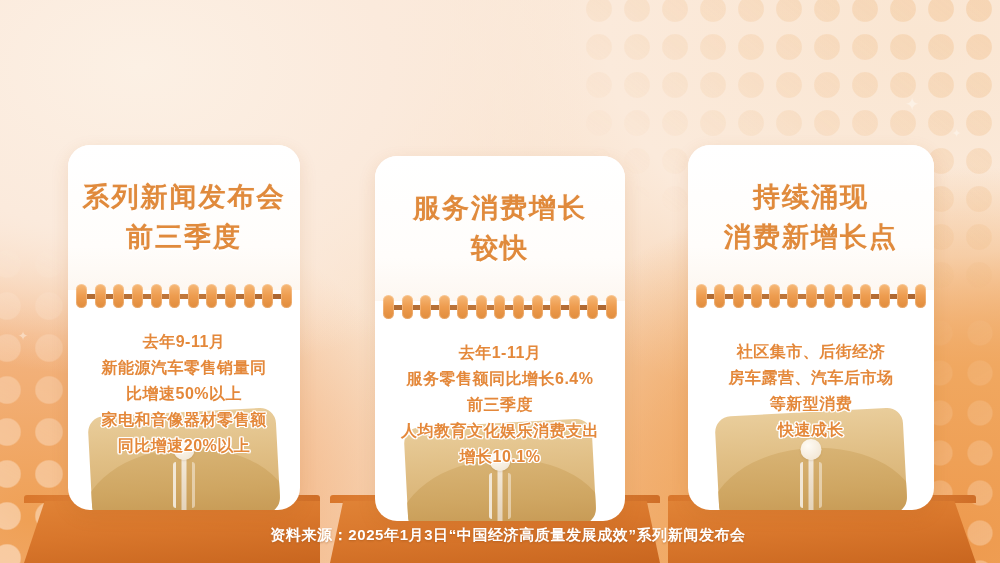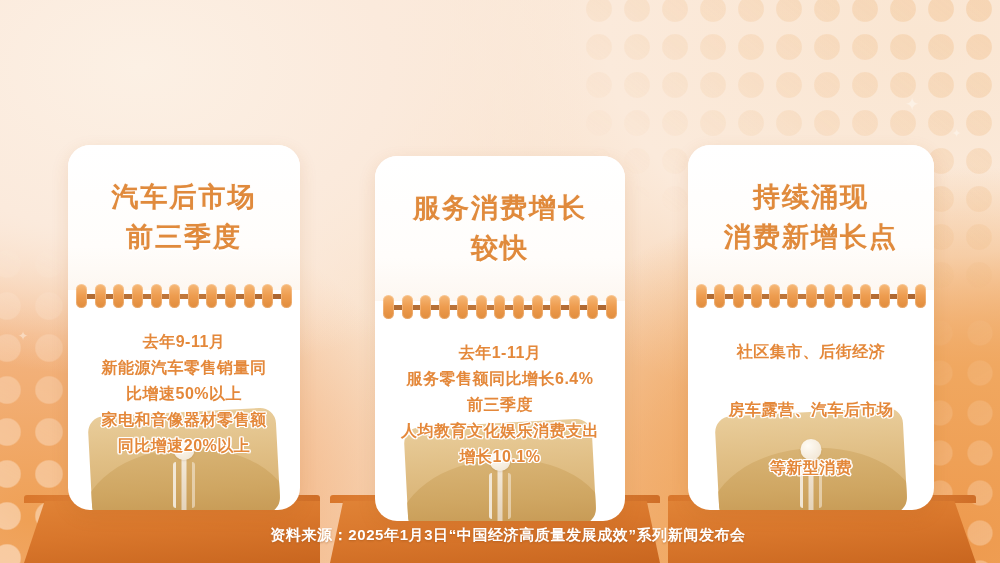--- a/index.html
+++ b/index.html
@@ -178,21 +178,21 @@
     <div class="top"></div>
     <div class="face"></div>
   </div>
   <div class="podium p3">
     <div class="top"></div>
     <div class="face"></div>
   </div>
 
   <div class="card" style="left:68px;top:145px;width:232px;height:365px;">
     <div class="card-head" style="height:145px;">
-      <div class="ln">汽车后市场</div>
+      <div class="ln">系列新闻发布会</div>
       <div class="ln">前三季度</div>
     </div>
     <div class="binder" style="top:138px;">
       <div class="bar"></div>
       <div class="rings">
         <div class="ring"></div>
           <div class="ring"></div>
           <div class="ring"></div>
           <div class="ring"></div>
         <div class="ring"></div>
@@ -274,21 +274,21 @@
           <div class="ring"></div>
           <div class="ring"></div>
           <div class="ring"></div>
         <div class="ring"></div>
           <div class="ring"></div>
           <div class="ring"></div>
           <div class="ring"></div>
         <div class="ring"></div>
       </div>
     </div>
-    <div class="card-body" style="top:168px;padding-top:26px;gap:32px;">
+    <div class="card-body" style="top:168px;padding-top:26px;">
       <div class="lectern">
         <div class="desk"></div>
         <div class="mic-stem"></div>
         <div class="mic-stem2"></div>
         <div class="mic-head"></div>
       </div>
       <div class="bl">社区集市、后街经济</div>
       <div class="bl">房车露营、汽车后市场</div>
       <div class="bl">等新型消费</div>
       <div class="bl">快速成长</div>

